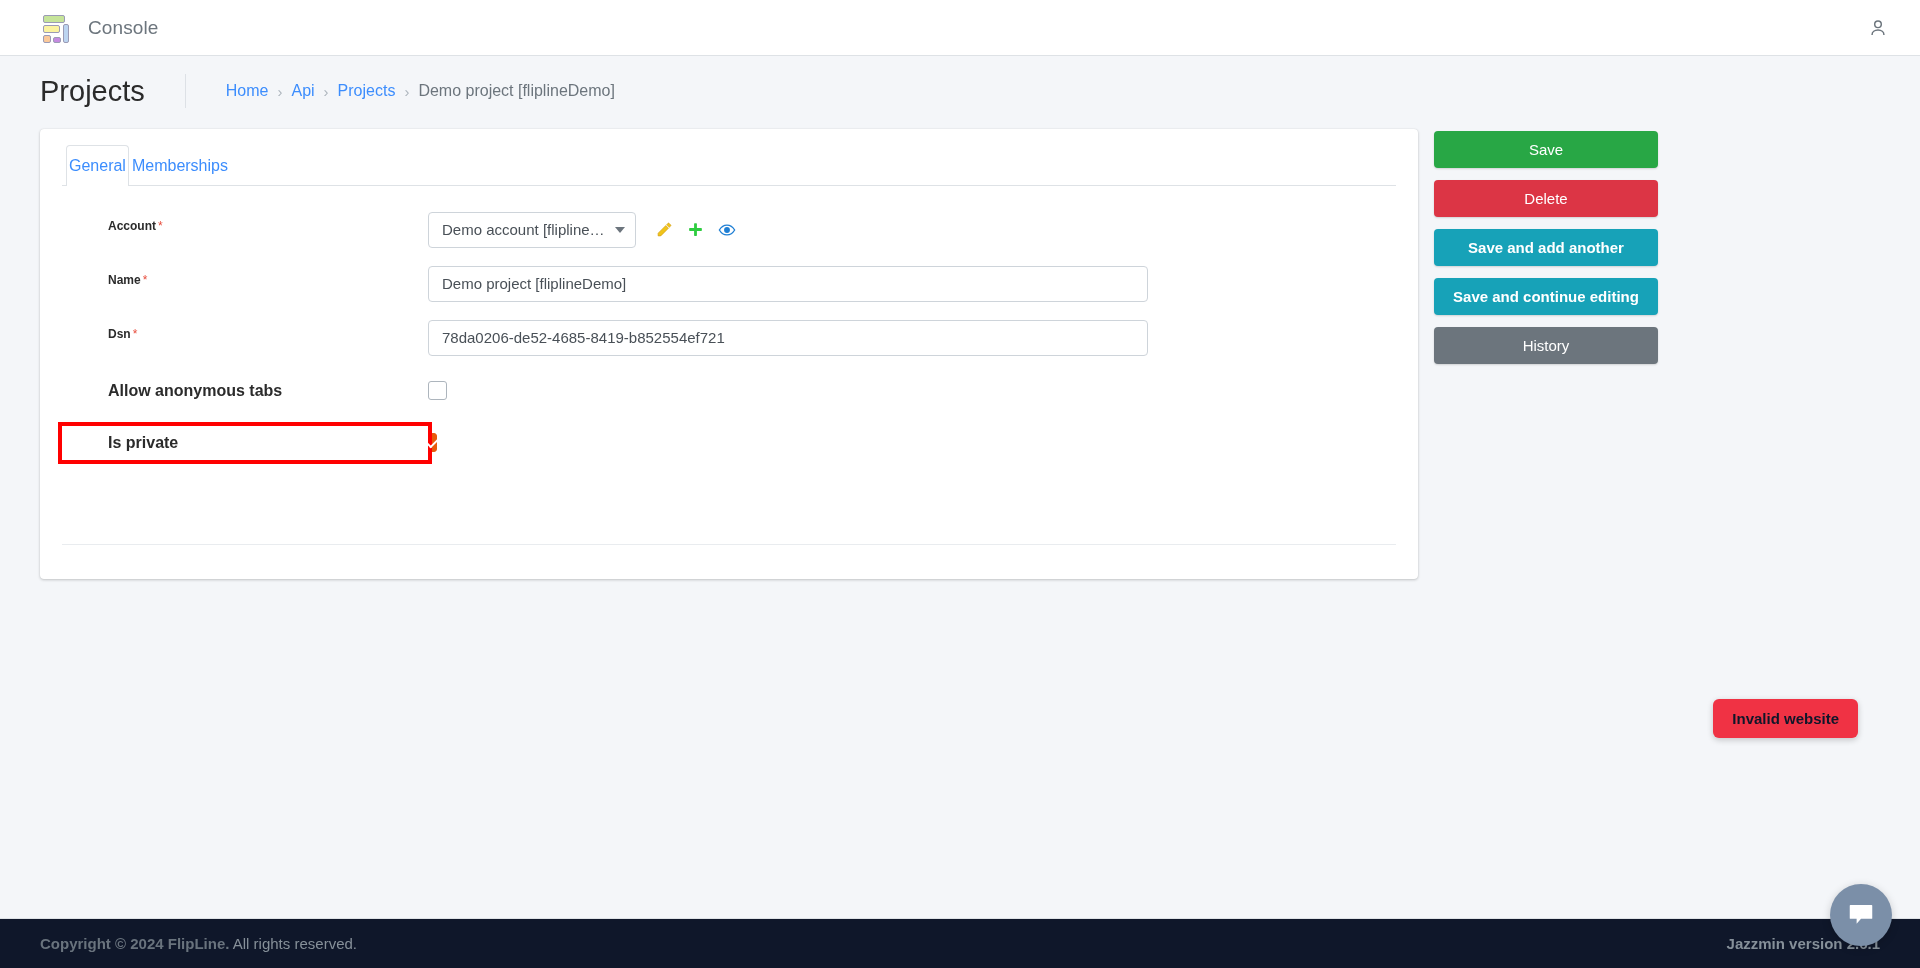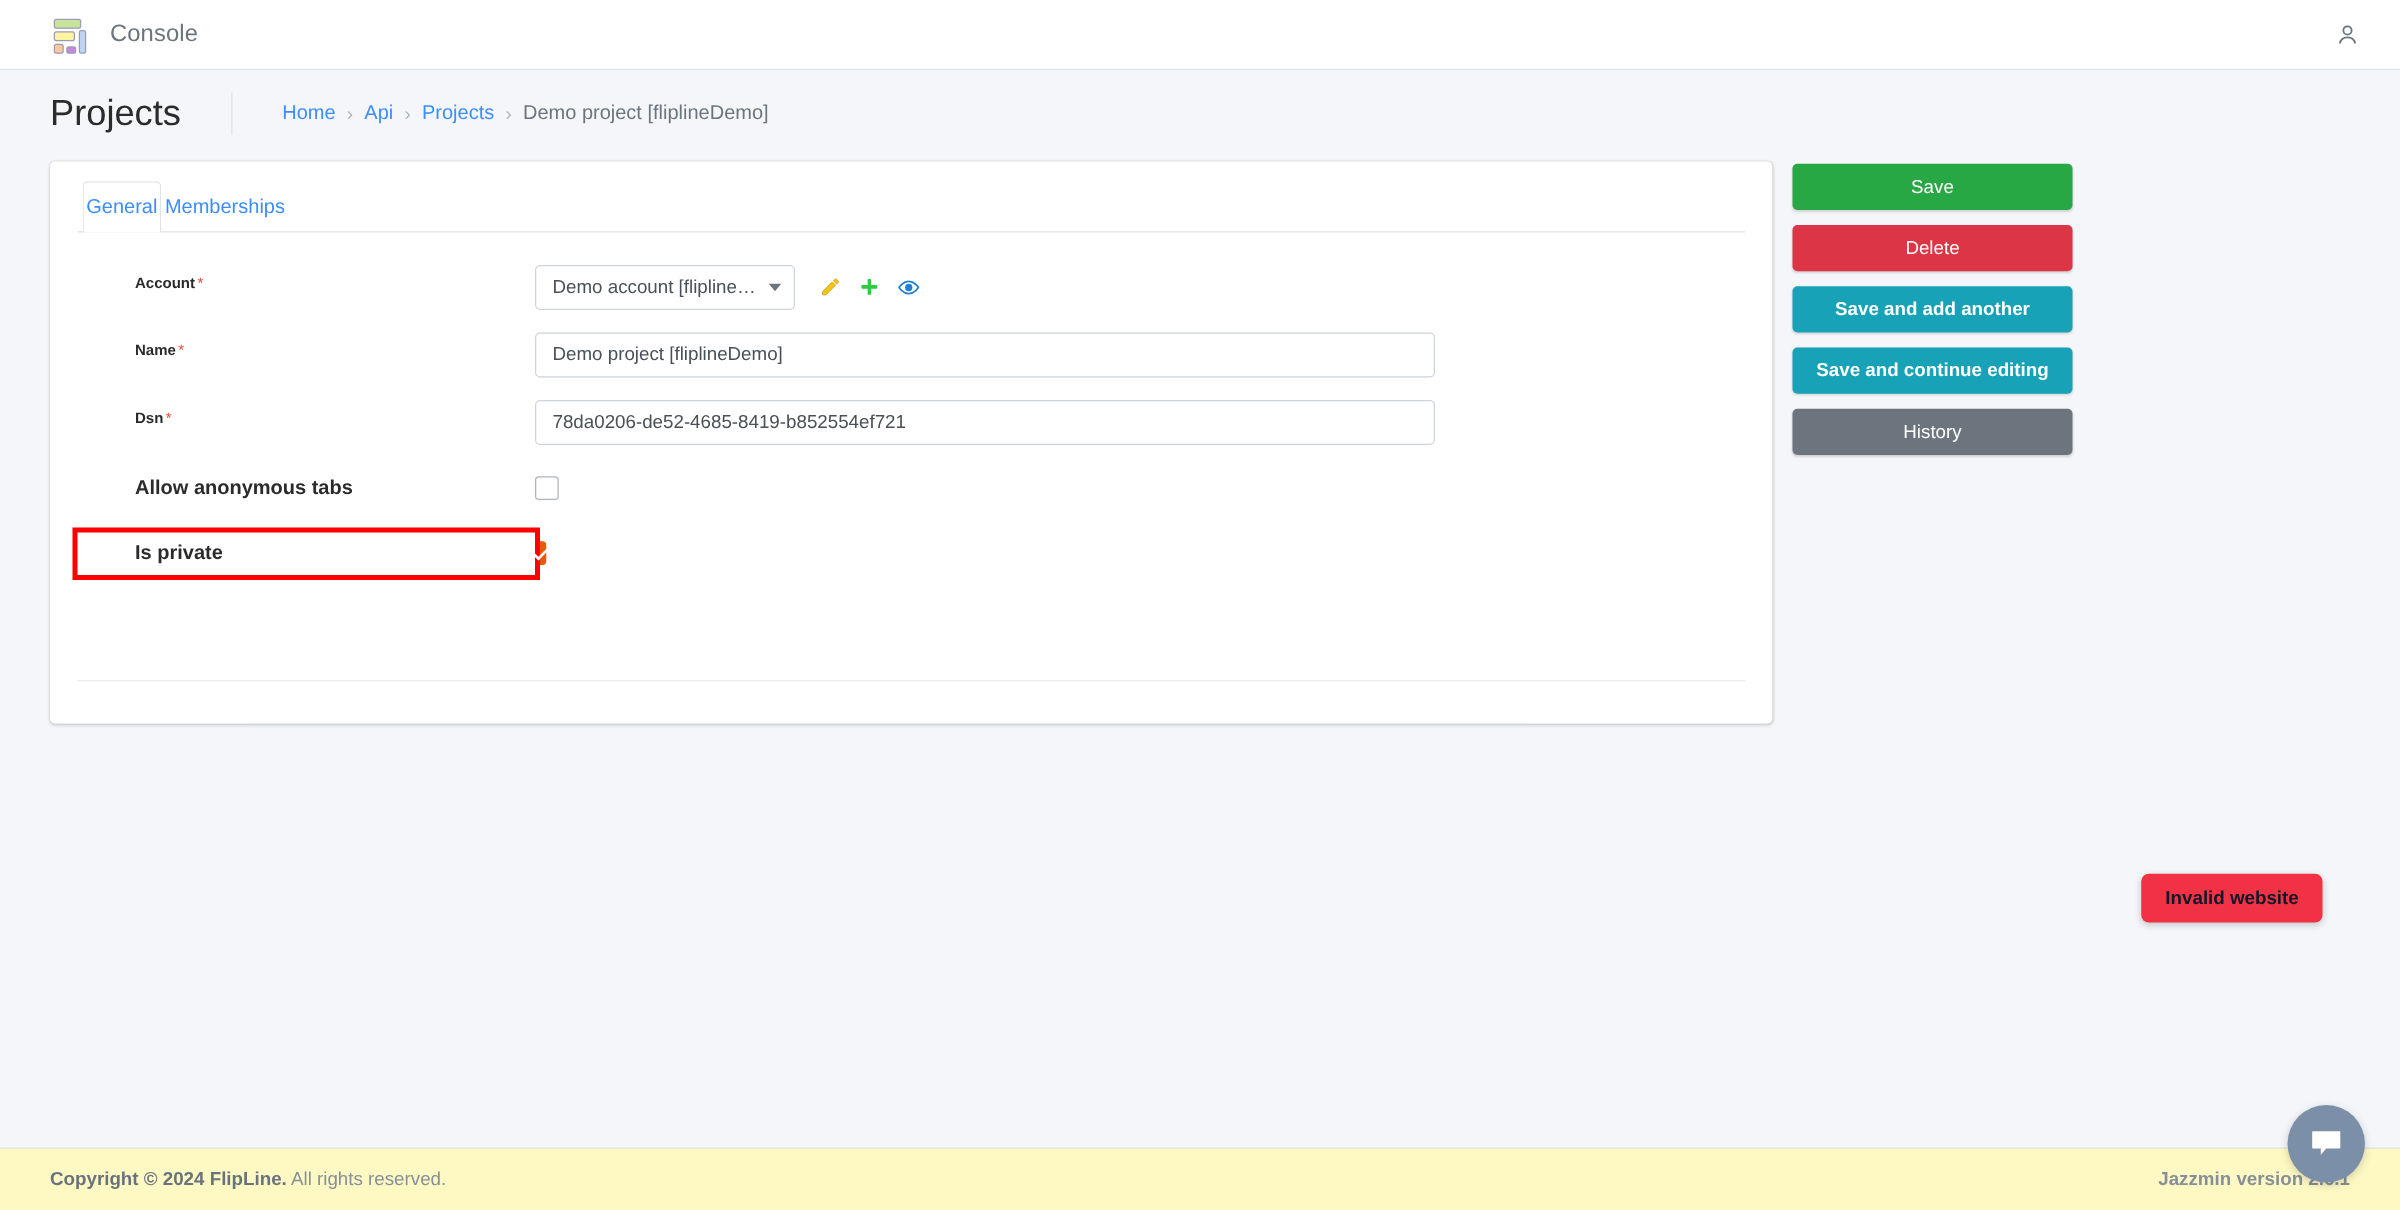--- a/index.html
+++ b/index.html
@@ -311,21 +311,21 @@
     cursor: pointer;
     box-shadow: 0 2px 8px rgba(0,0,0,.18);
     z-index: 5;
   }
 
   
   .footer {
     position: absolute;
     left: 0; right: 0; bottom: 0;
     height: 50px;
-    background: #fef9c3;
+    background: #0f172a;
     border-top: 1px solid #dee2e6;
     display: flex;
     align-items: center;
     padding: 0 40px;
     font-size: 15px;
     color: #869099;
     justify-content: center;
   }
   .footer-strong { font-weight: bold; color: #69737d; }
   .footer-right { margin-left: auto; font-weight: bold; color: #869099; }

